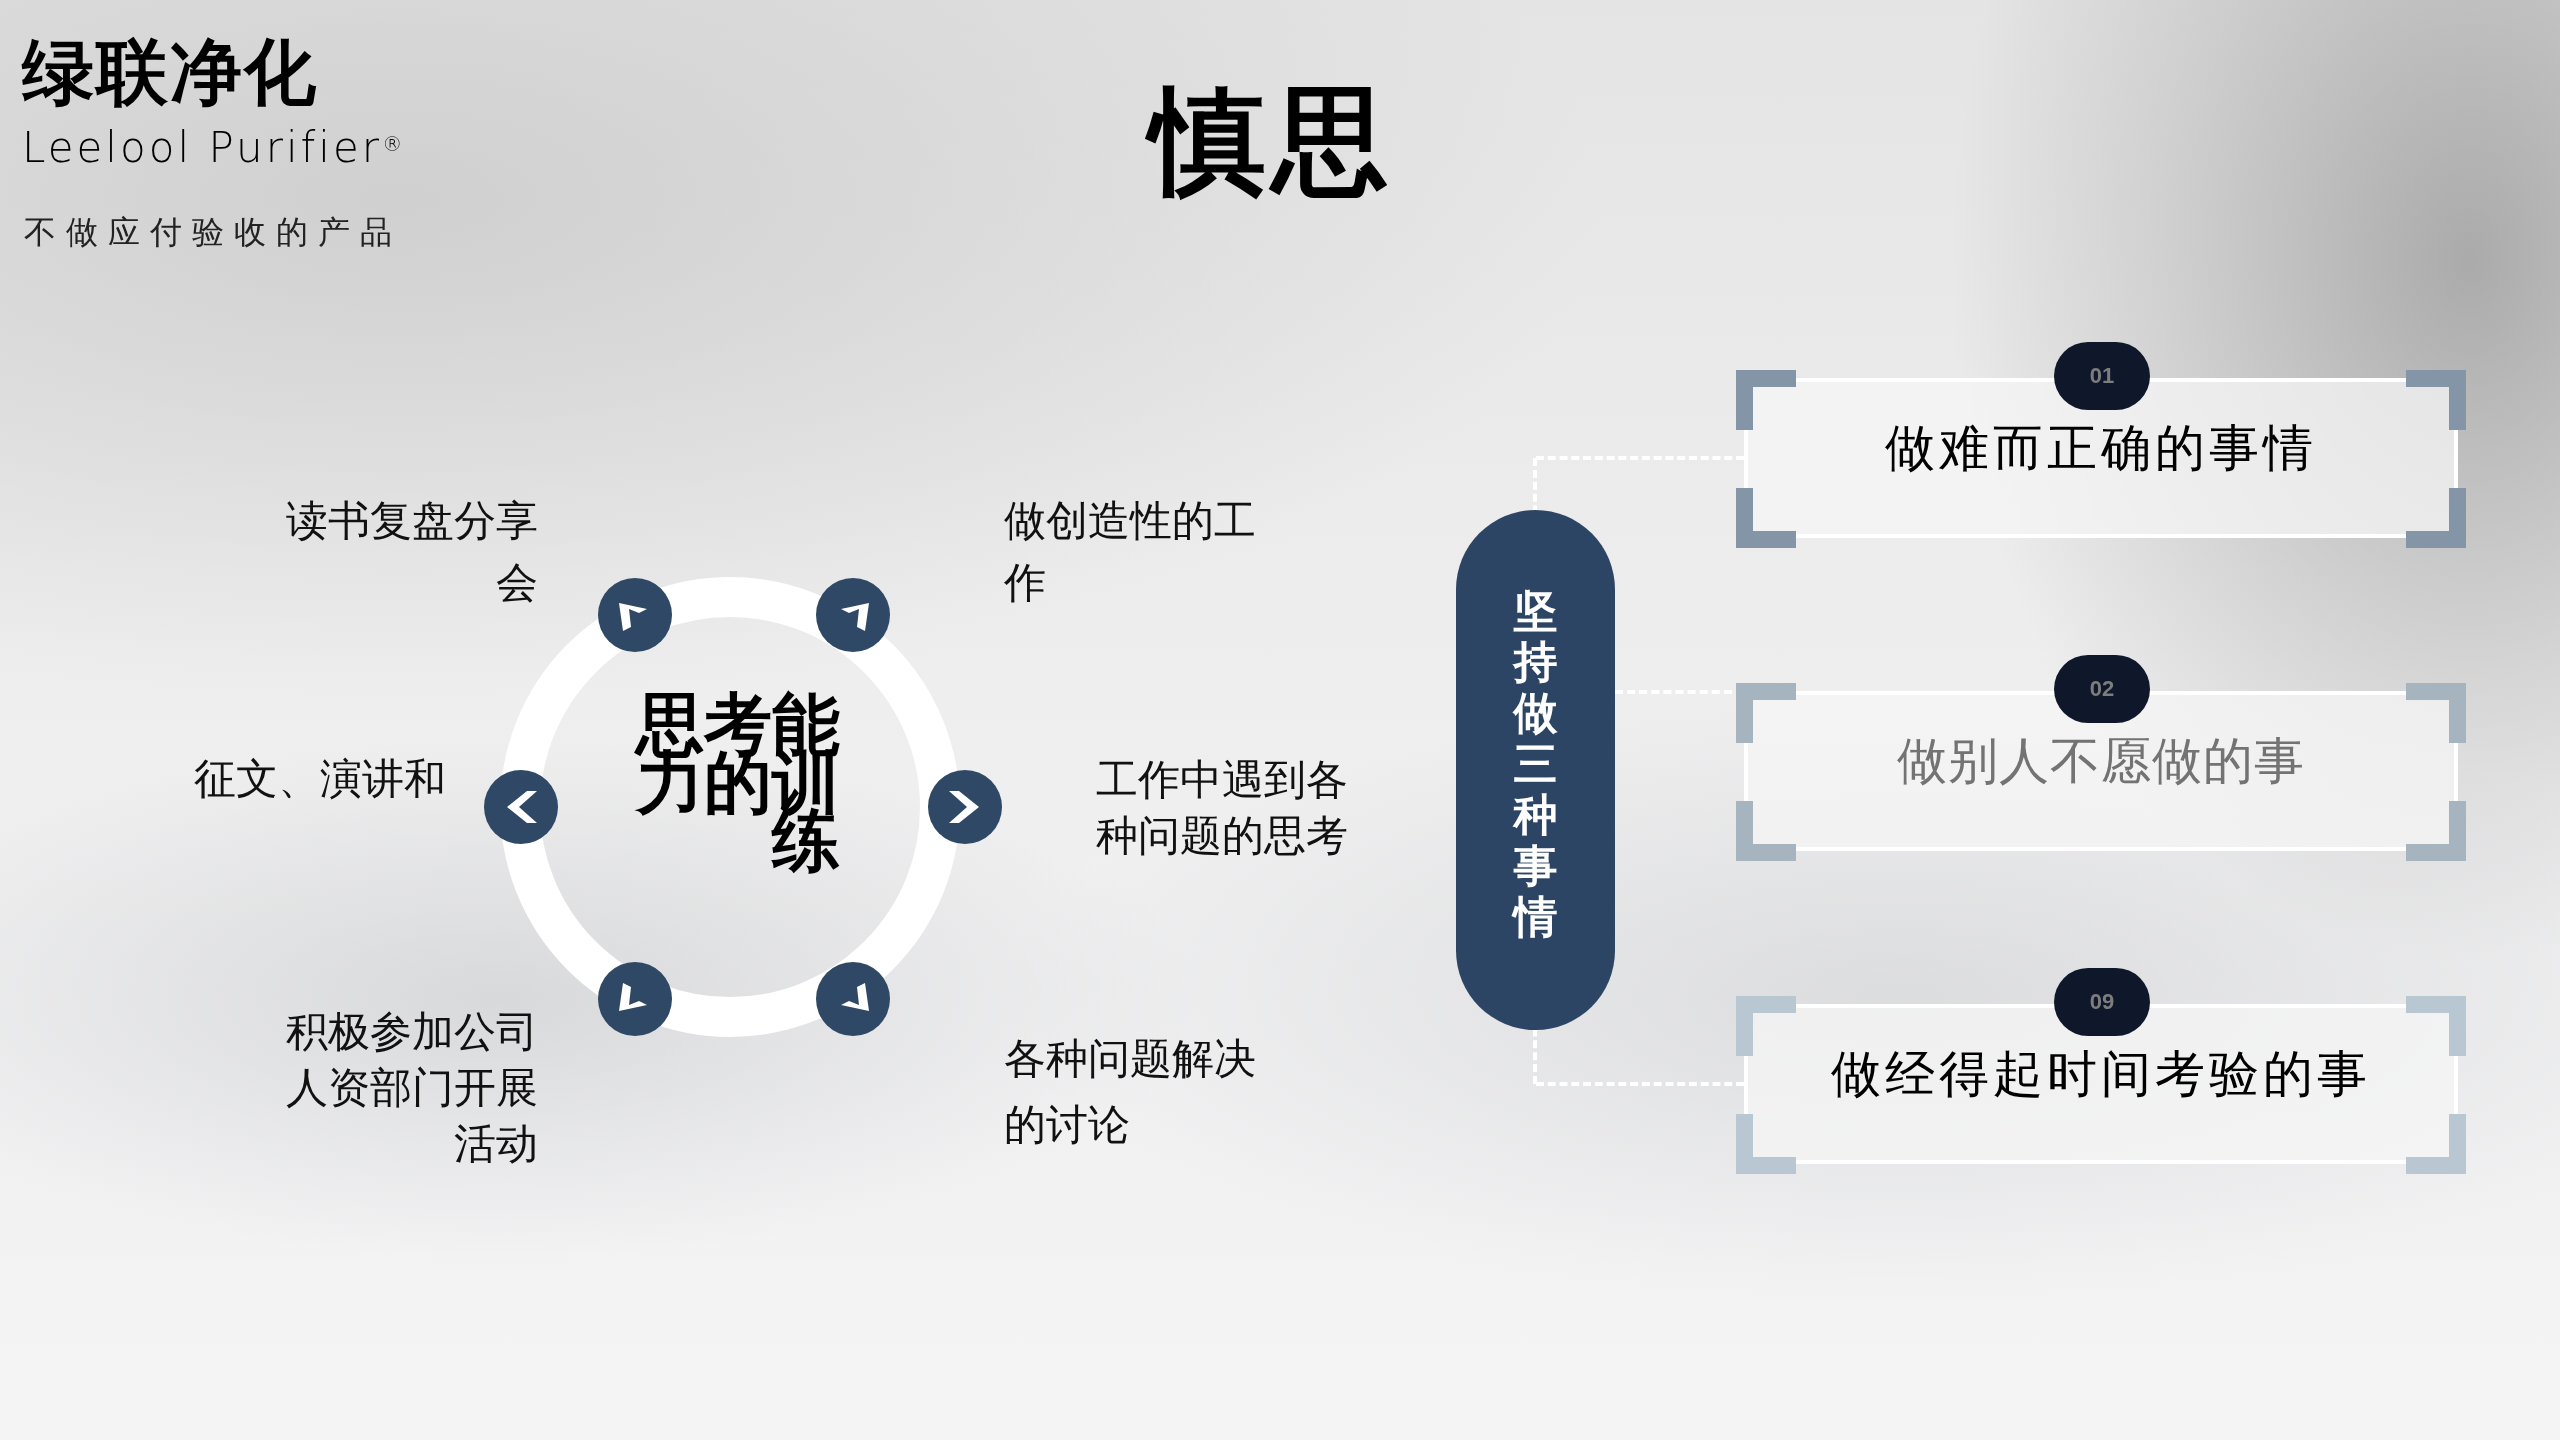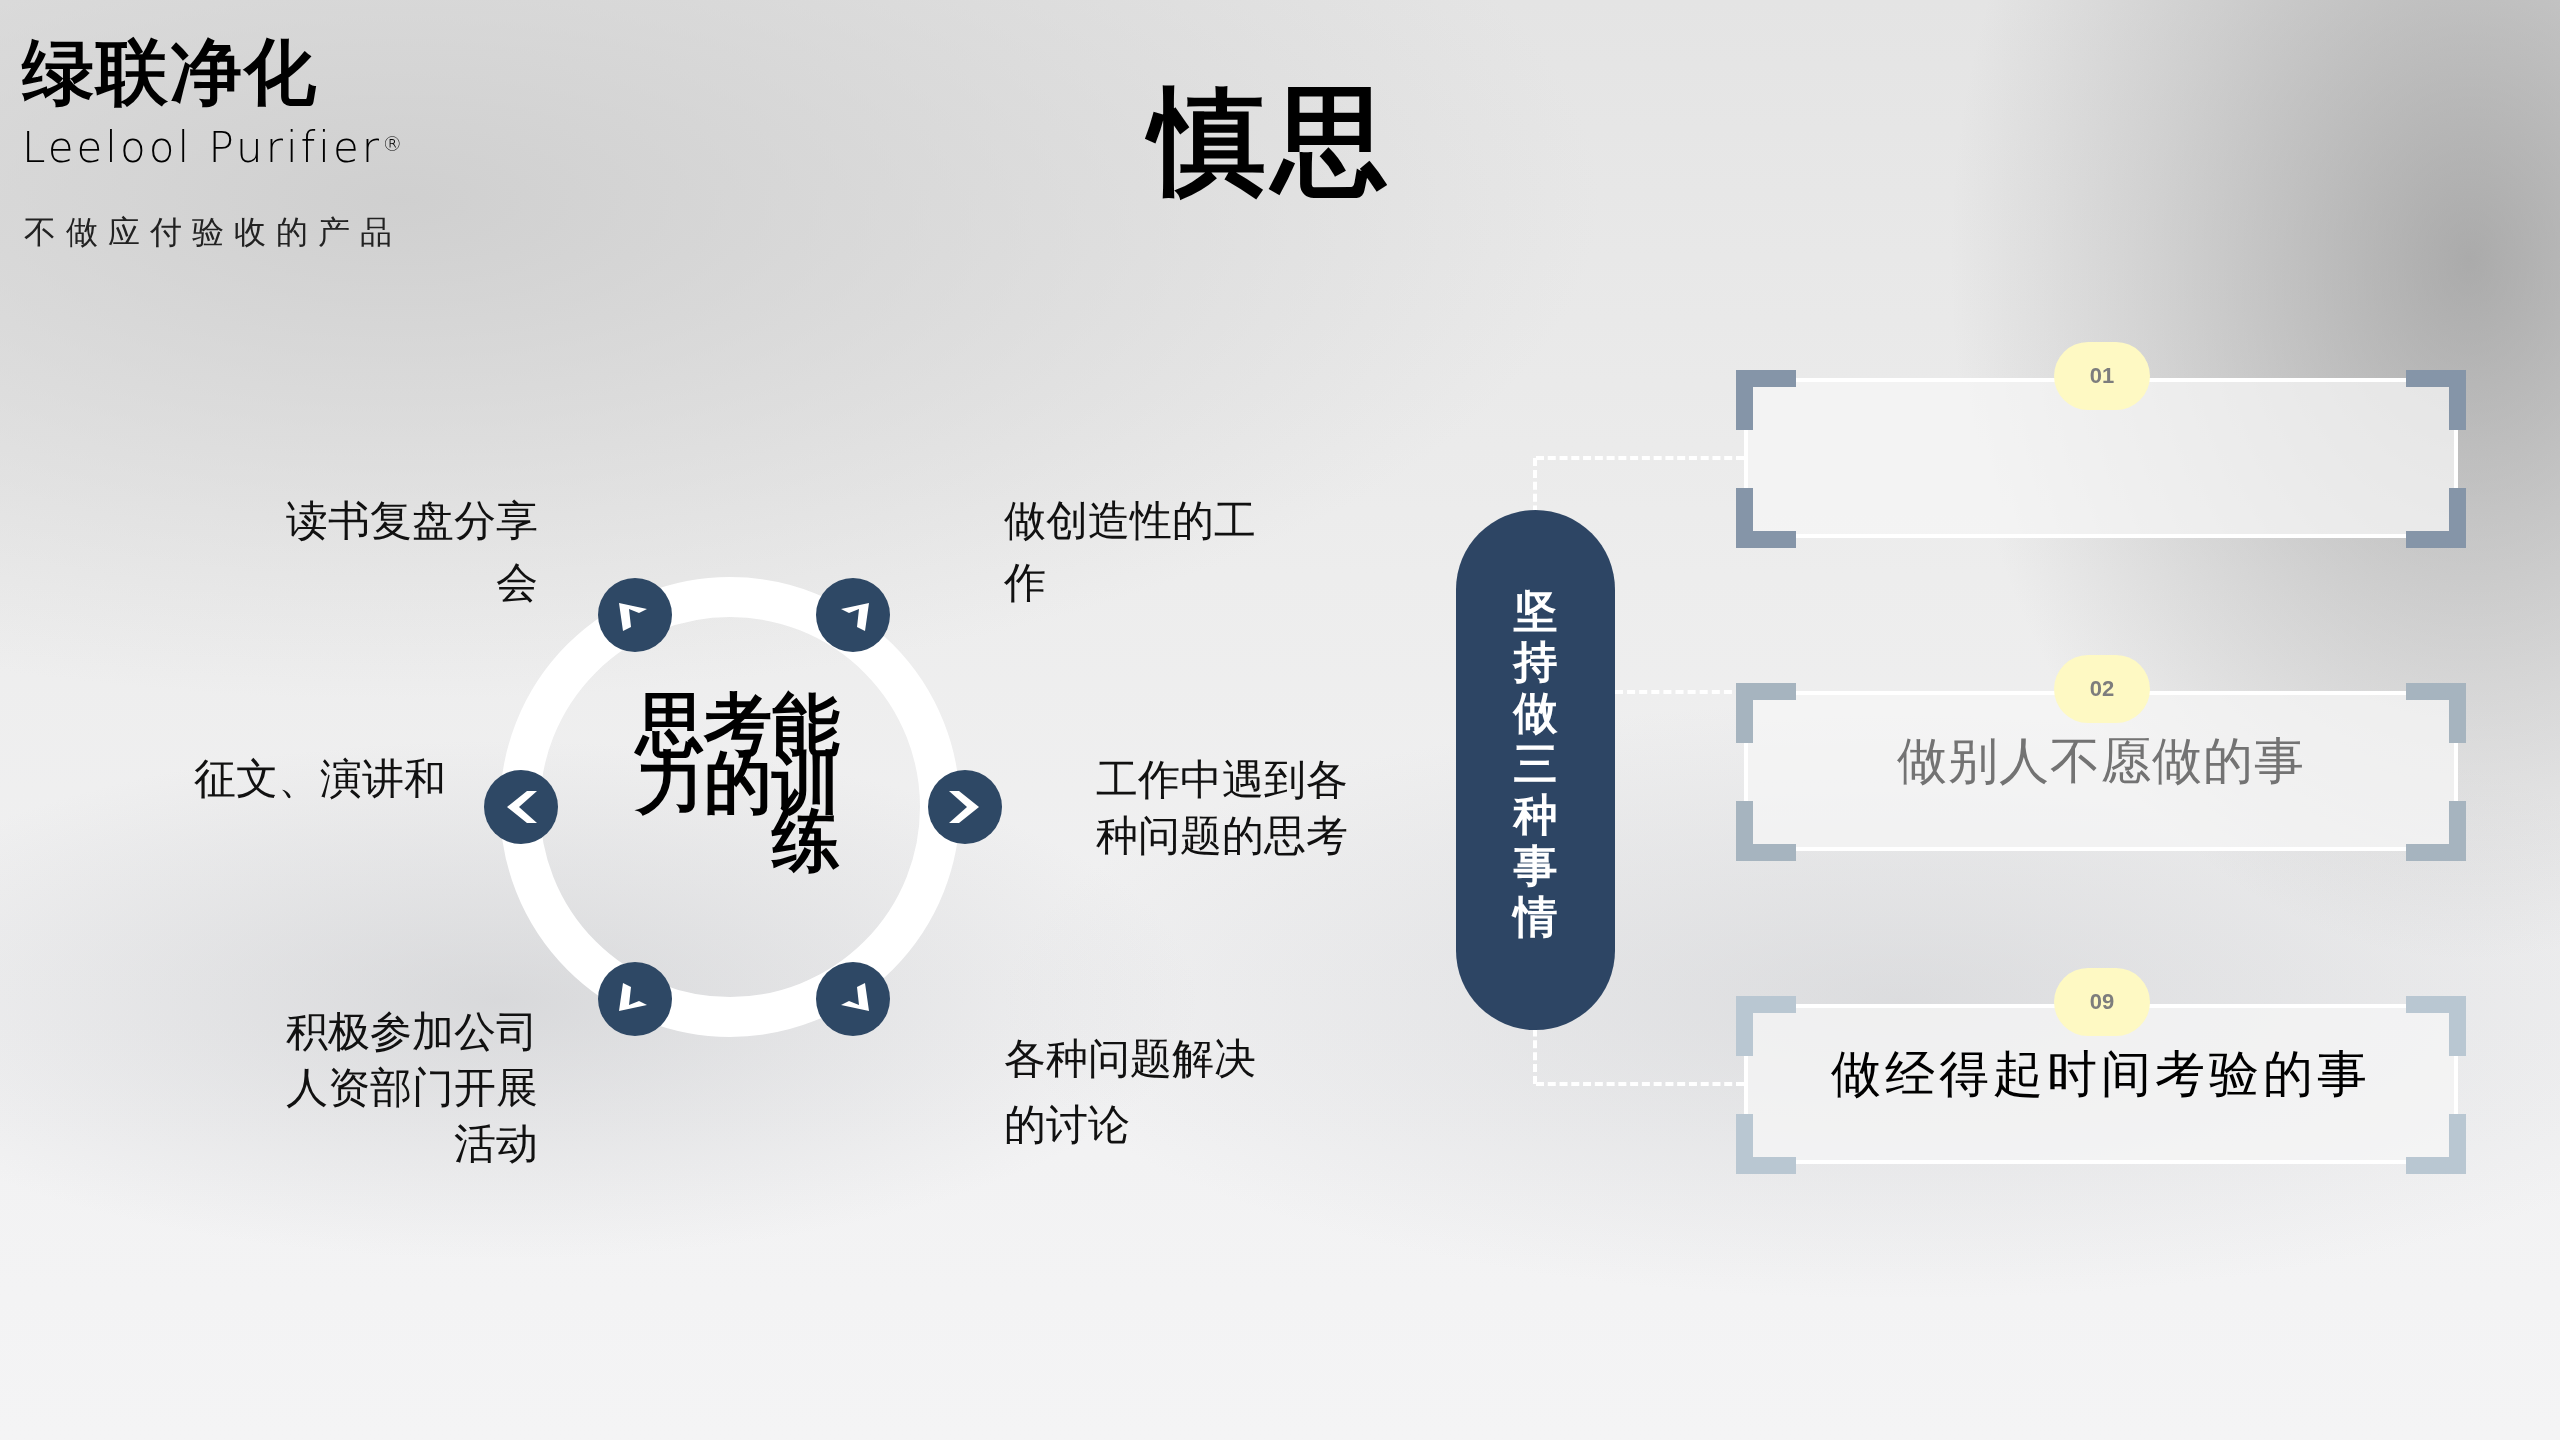--- a/index.html
+++ b/index.html
@@ -40,21 +40,21 @@
   .dash-h { height: 0; border-top: 4px dashed #ffffff; }
 
   
   .card { width: 730px; height: 178px; }
   .card .frame { position: absolute; left: 8px; top: 8px; right: 8px; bottom: 10px; border: 4px solid #ffffff; background: rgba(245,245,246,0.75); }
   .card .br { position: absolute; width: 60px; height: 60px; box-sizing: border-box; }
   .card .tl { left: 0; top: 0; border-left: 17px solid; border-top: 17px solid; }
   .card .tr { right: 0; top: 0; border-right: 17px solid; border-top: 17px solid; }
   .card .bl { left: 0; bottom: 0; border-left: 17px solid; border-bottom: 17px solid; }
   .card .brr { right: 0; bottom: 0; border-right: 17px solid; border-bottom: 17px solid; }
-  .card .num { position: absolute; left: 318px; top: -28px; width: 96px; height: 68px; border-radius: 34px; background: #fef9c3; color: #7d7d7d; font-weight: bold; font-size: 22px; line-height: 68px; text-align: center; font-family: "Liberation Sans", sans-serif; }
+  .card .num { position: absolute; left: 318px; top: -28px; width: 96px; height: 68px; border-radius: 34px; background: #0f172a; color: #7d7d7d; font-weight: bold; font-size: 22px; line-height: 68px; text-align: center; font-family: "Liberation Sans", sans-serif; }
   .card .label { position: absolute; left: 0; right: 0; top: 48px; text-align: center; font-size: 50px; line-height: 60px; font-family: "DejaVu Serif", serif; letter-spacing: 4px; }
 </style>
 </head>
 <body>
 
 <div class="abs logo-cn">绿联净化</div>
 <div class="abs logo-en"><span>Leelool Purifier</span><sup>®</sup></div>
 <div class="abs tagline">不做应付验收的产品</div>
 
 <div class="abs page-title">慎思</div>
@@ -138,20 +138,21 @@
   <div>情</div>
 </div>
 
 <div class="abs card" style="left:1736px; top:370px; color:#8595a8;">
   <div class="frame"></div>
   <div class="br tl"></div>
   <div class="br tr"></div>
   <div class="br bl"></div>
   <div class="br brr"></div>
   <div class="num">01</div>
+  <div class="label" style="color:#000;">做难而正确的事情</div>
 </div>
 
 <div class="abs card" style="left:1736px; top:683px; color:#a6b4bf;">
   <div class="frame"></div>
   <div class="br tl"></div>
   <div class="br tr"></div>
   <div class="br bl"></div>
   <div class="br brr"></div>
   <div class="num">02</div>
   <div class="label" style="color:#737373; font-family:'DejaVu Sans', sans-serif; letter-spacing:1px;">做别人不愿做的事</div>

